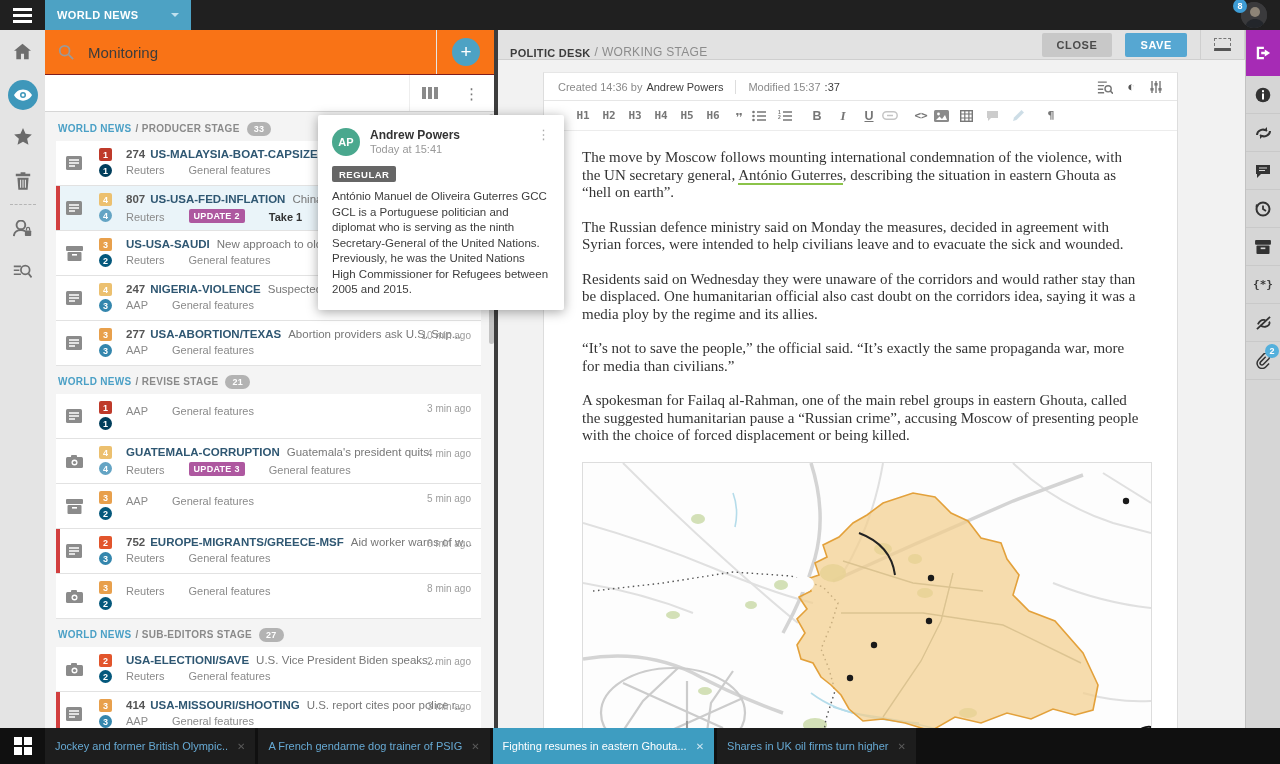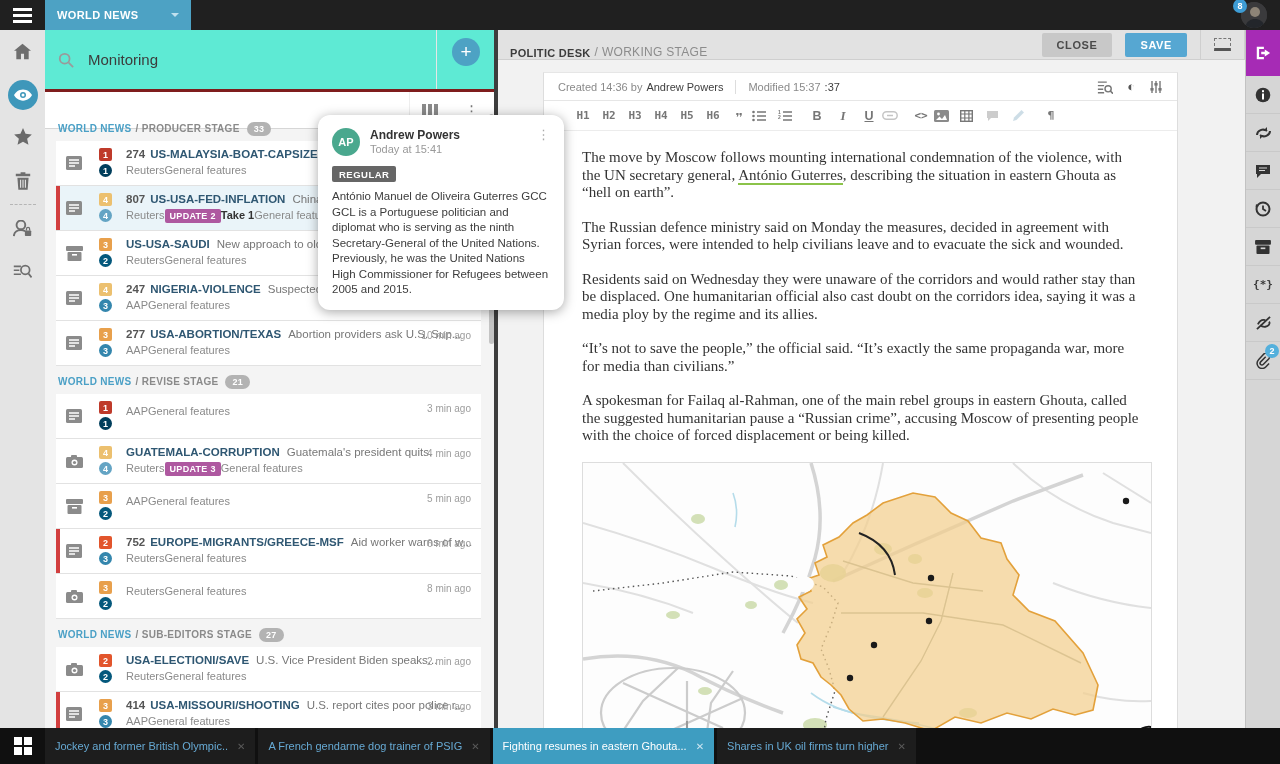--- a/index.html
+++ b/index.html
@@ -17,21 +17,21 @@
 .avbadge{position:absolute;right:33px;top:-1px;width:14px;height:14px;border-radius:50%;background:#3e9dd6;color:#fff;font-size:9px;font-weight:bold;display:flex;align-items:center;justify-content:center;z-index:2}
 
 
 .lrail{position:absolute;top:30px;left:0;width:45px;bottom:26px;background:#e4e4e4;z-index:30}
 .ric{height:43px;display:flex;align-items:center;justify-content:center}
 .ric.active .eyec{width:30px;height:30px;border-radius:50%;background:#3e97ba;display:flex;align-items:center;justify-content:center}
 .rdiv{width:26px;margin:2px auto 2px;border-top:1px dashed #b5b5b5;height:1px}
 
 
 .mon{position:absolute;top:30px;left:45px;width:452px;bottom:26px;background:#f4f4f4}
-.srow{height:62px;background:#5eead4;border-bottom:3px solid #7f1d1d;display:flex;align-items:center;position:relative}
+.srow{height:45px;background:#f97316;border-bottom:1px solid #7f1d1d;display:flex;align-items:center;position:relative}
 .srow .mag{margin:0 14px 0 13px}
 .stitle{font-size:15px;color:#3c3c3c}
 .srow .sep{position:absolute;right:60px;top:0;bottom:0;width:1px;background:#e6e6e6}
 .plusbtn{position:absolute;right:17px;top:8px;width:28px;height:28px;border-radius:50%;background:#4da2c4;color:#fff;font-size:19px;line-height:26px;text-align:center;border:none;cursor:pointer}
 .vrow{height:37px;background:#fff;border-bottom:1px solid #d6d6d6;display:flex;align-items:center;justify-content:flex-end;gap:4px;padding-right:8px}
 .vrow .cols{display:flex;gap:2px;padding:0 12px;border-left:1px solid #eee;height:100%;align-items:center}
 .vrow .cols i{width:4px;height:12px;background:#8a8a8a}
 .kebab{color:#777;font-size:15px;padding:0 10px;cursor:pointer;line-height:1}
 .list{position:absolute;top:82px;bottom:0;left:0;right:0;overflow:hidden;padding:0 16px 0 11px}
 .ghead{margin:10px 2px 5px;font-size:10px;font-weight:bold;letter-spacing:.3px;line-height:12px;color:#8a8a8a;display:flex;align-items:center}
@@ -45,21 +45,21 @@
 .pcell{width:34px;padding:7px 0 0 7px;display:flex;flex-direction:column;gap:3px}
 .pri,.urg{width:13px;height:13px;color:#fff;font-size:9px;font-weight:bold;display:flex;align-items:center;justify-content:center}
 .pri{border-radius:2px}.urg{border-radius:50%}
 .p1{background:#bf3a2a}.p2{background:#e2552c}.p3{background:#e8a04c}.p4{background:#ecc06f}
 .u1{background:#003e5c}.u2{background:#04587c}.u3{background:#3486ad}.u4{background:#64a4c4}
 .rcont{flex:1;min-width:0;padding-top:7px}
 .l1{font-size:11.5px;white-space:nowrap;overflow:hidden}
 .l1 .num{font-weight:bold;color:#555;margin-right:5px}
 .l1 .slug{font-weight:bold;color:#2f5772;margin-right:7px}
 .l1 .head{color:#777}
-.l2{margin-top:4px;font-size:11px;color:#8a8a8a;display:flex;align-items:flex-start;gap:0;white-space:nowrap;overflow:hidden}
+.l2{margin-top:4px;font-size:11px;color:#8a8a8a;display:flex;align-items:flex-end;gap:24px;white-space:nowrap;overflow:hidden}
 .upd{background:#ae58a0;color:#fff;font-size:9px;font-weight:bold;letter-spacing:.3px;padding:2px 5px;border-radius:2px}
 .take{color:#333;font-weight:bold}
 .l1 span:empty,.l2 span:empty{display:none}
 .rtime{position:absolute;right:10px;top:9px;font-size:10px;color:#9d9d9d}
 .mscroll{position:absolute;right:3px;top:84px;width:5px;height:230px;background:#c4c4c4;border-radius:3px;z-index:5}
 
 
 .pdiv{position:absolute;left:494px;top:30px;bottom:26px;width:4px;background:#3d3d3d;z-index:34;cursor:col-resize}
 
 
@@ -93,21 +93,21 @@
 .mapcard{margin:12px 0 0 38px;width:570px;height:300px;border:1px solid #ddd;background:#fff;cursor:pointer}
 
 
 .rrail{position:absolute;right:0;top:0;bottom:-26px;width:35px;background:#d6d6d6;border-left:1px solid #c2c2c2}
 .send{height:46px;background:#a62bb5;display:flex;align-items:center;justify-content:center;cursor:pointer}
 .rcell{height:38px;display:flex;align-items:center;justify-content:center;border-bottom:1px solid #c9c9c9;position:relative;cursor:pointer}
 .rcell .macros{font-size:11px;font-weight:bold;color:#3c3c3c;font-family:"DejaVu Sans Mono",monospace}
 .clipbadge{position:absolute;right:1px;top:2px;width:14px;height:14px;border-radius:50%;background:#54b0dc;color:#fff;font-size:9px;font-weight:bold;display:flex;align-items:center;justify-content:center}
 
 
-.popup{position:absolute;left:318px;top:115px;width:246px;background:#fff;z-index:60;box-shadow:0 2px 12px rgba(0,0,0,.35);padding:13px 14px 12px;border-radius:12px}
+.popup{position:absolute;left:318px;top:115px;width:246px;background:#fff;z-index:60;box-shadow:0 2px 12px rgba(0,0,0,.35);padding:13px 14px 12px;border-radius:2px}
 .phead{display:flex;align-items:flex-start}
 .pav{width:28px;height:28px;border-radius:50%;background:#4aa88e;color:#fff;font-size:11px;font-weight:bold;display:flex;align-items:center;justify-content:center;margin-right:10px}
 .pname{font-size:12px;font-weight:bold;color:#333;line-height:14px}
 .ptime{font-size:11px;color:#999;margin-top:1px}
 .pkebab{margin-left:auto;color:#aaa;font-size:13px;cursor:pointer;line-height:1}
 .ptag{display:inline-block;background:#666;color:#fff;font-size:9.5px;font-weight:bold;letter-spacing:.5px;padding:2.5px 7px;border-radius:2px;margin:10px 0 7px}
 .pbody{font-size:11.5px;line-height:15.5px;color:#3c3c3c}
 .pfoot{display:flex;justify-content:flex-end;margin-top:10px}
 .editbtn{border:1px solid #c4c4c4;background:#fff;color:#6b6b6b;font-size:10px;font-weight:bold;letter-spacing:.8px;padding:4px 13px;border-radius:2px;cursor:pointer}
 

